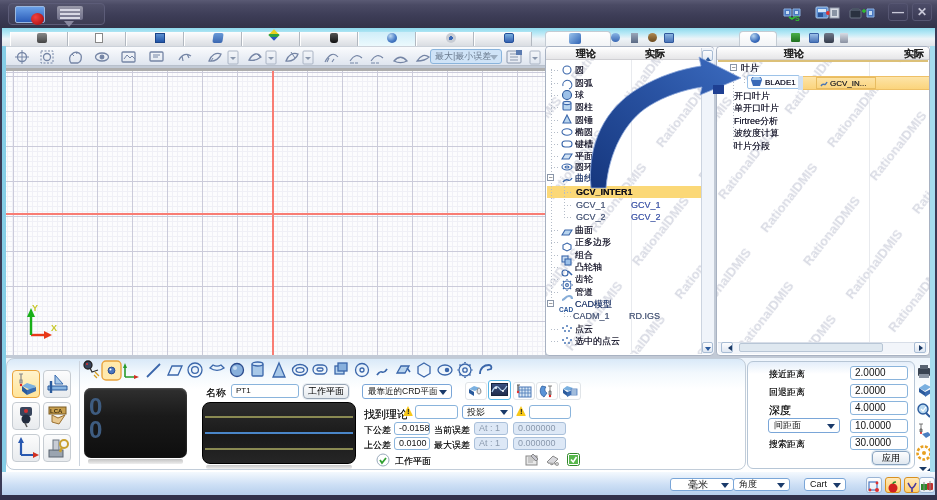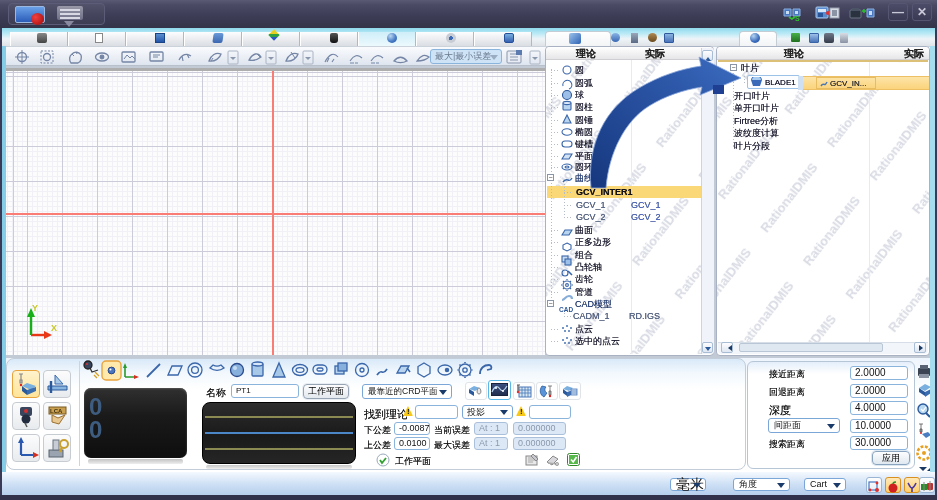--- a/index.html
+++ b/index.html
@@ -610,21 +610,21 @@
   </div>
   <div class="abs" style="left:204px;top:107px;width:146px;height:4px;background:linear-gradient(#c6c6c6,#f0f0f0);border-radius:2px"></div>
 
   <div class="lbl abs" style="left:362px;top:49px;font-size:11px">找到理论</div>
   <div class="warn abs" style="left:401px;top:48px"></div>
   <div class="inp abs" style="left:413px;top:47px;width:43px;height:14px"></div>
   <div class="combo abs" style="left:460px;top:47px;width:51px;height:14px;line-height:12px;padding-left:4px;font-size:9px">投影<i class="v"></i></div>
   <div class="warn abs" style="left:514px;top:48px"></div>
   <div class="inp abs" style="left:527px;top:47px;width:42px;height:14px"></div>
   <div class="lbl abs" style="left:362px;top:66px;font-size:9px">下公差</div>
-  <div class="inp abs" style="left:392px;top:64px;width:36px;height:13px;font-size:9px;line-height:11px">-0.0087</div>
+  <div class="inp abs" style="left:392px;top:64px;width:36px;height:13px;font-size:9px;line-height:11px">-0.0158</div>
   <div class="lbl abs" style="left:432px;top:66px;font-size:9px">当前误差</div>
   <div class="dinp abs" style="left:472px;top:64px;width:34px;height:13px;line-height:11px">At : 1</div>
   <div class="dinp abs" style="left:511px;top:64px;width:53px;height:13px;line-height:11px">0.000000</div>
   <div class="lbl abs" style="left:362px;top:81px;font-size:9px">上公差</div>
   <div class="inp abs" style="left:392px;top:79px;width:36px;height:13px;font-size:9px;line-height:11px">0.0100</div>
   <div class="lbl abs" style="left:432px;top:81px;font-size:9px">最大误差</div>
   <div class="dinp abs" style="left:472px;top:79px;width:34px;height:13px;line-height:11px">At : 1</div>
   <div class="dinp abs" style="left:511px;top:79px;width:53px;height:13px;line-height:11px">0.000000</div>
   <svg class="abs" style="left:374px;top:95px" width="14" height="14">
       <circle cx="7" cy="7" r="6" fill="#fff" stroke="#9ab"></circle>
@@ -683,21 +683,21 @@
     <g>
         <circle cx="9" cy="89" r="6.5" fill="none" stroke="#e8a020" stroke-width="2.6" stroke-dasharray="2.8 1.6"></circle>
         <circle cx="9" cy="89" r="2" fill="#e8a020"></circle>
       </g>
     <path d="M4 103l4 4 4-4z" fill="#1a3a66"></path>
       <path d="M12 107l4-4v4z" fill="#1a3a66"></path>
   </svg>
 </div>
 
 <div id="status" class="abs">
-  <div class="combo abs" style="left:668px;top:6px;width:36px;height:13px;line-height:11px;padding-left:5px;font-size:14px">毫米<i class="v"></i></div>
+  <div class="combo abs" style="left:668px;top:6px;width:64px;height:13px;line-height:11px;padding-left:17px;font-size:10px">毫米<i class="v"></i></div>
   <div class="combo abs" style="left:731px;top:6px;width:57px;height:13px;line-height:11px;padding-left:5px;font-size:9px">角度<i class="v"></i></div>
   <div class="combo abs" style="left:802px;top:6px;width:42px;height:13px;line-height:11px;padding-left:5px;font-size:9px">Cart<i class="v"></i></div>
   <div class="sicon abs" style="left:864px"><svg width="12" height="12">
         <rect x="1" y="1" width="8" height="8" fill="none" stroke="#4a78c0" stroke-width="1.2"></rect>
         <circle cx="9" cy="9" r="2" fill="#e03030"></circle>
         <circle cx="2" cy="9" r="1.4" fill="#e03030"></circle>
         <circle cx="9" cy="2" r="1.4" fill="#e03030"></circle>
       </svg></div>
   <div class="sicon org abs" style="left:883px"><svg width="12" height="12">
         <circle cx="6" cy="7" r="4.5" fill="#d02020"></circle>

